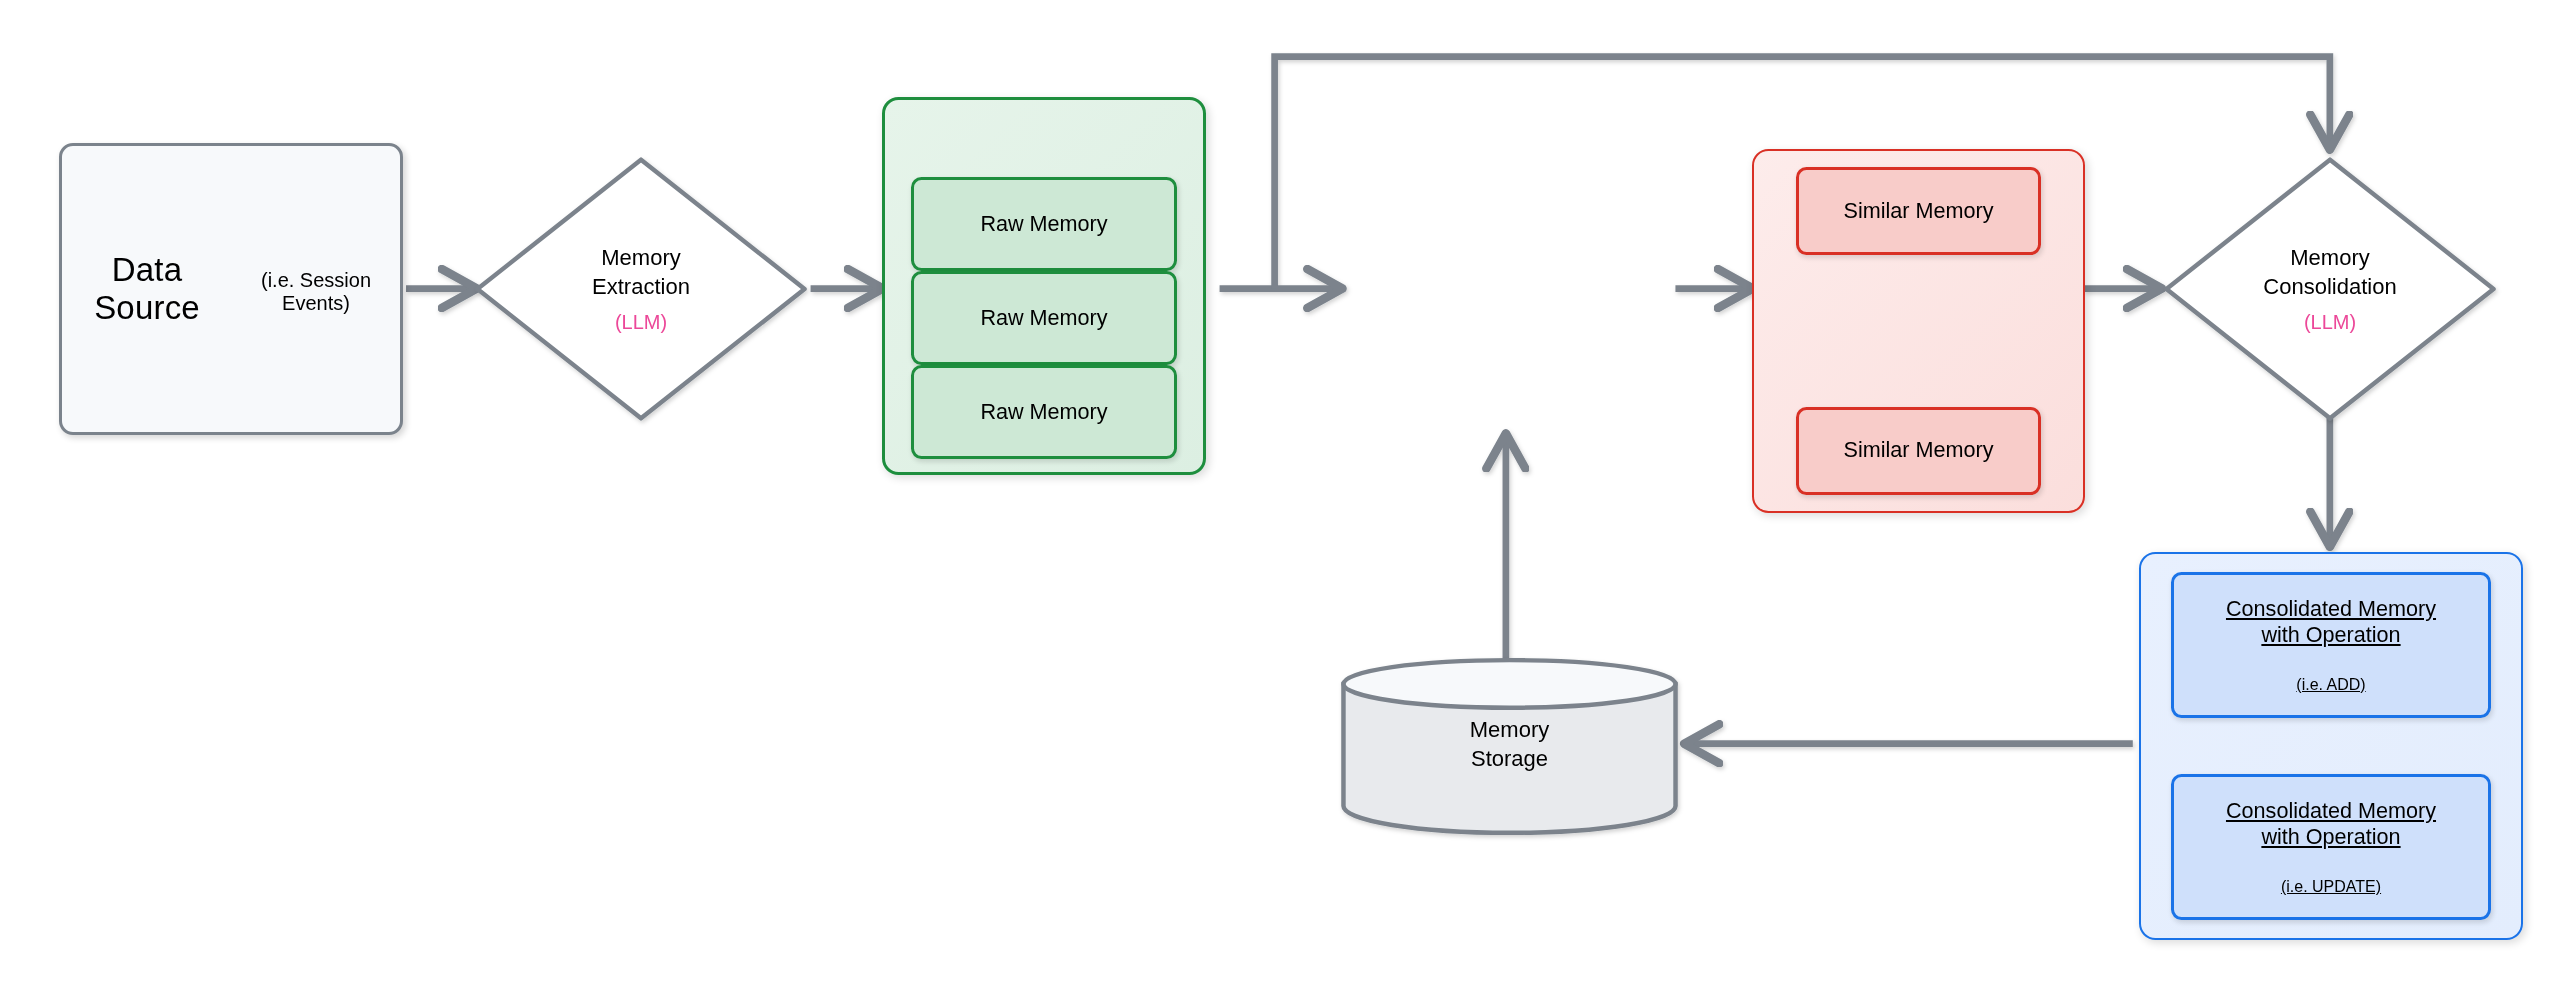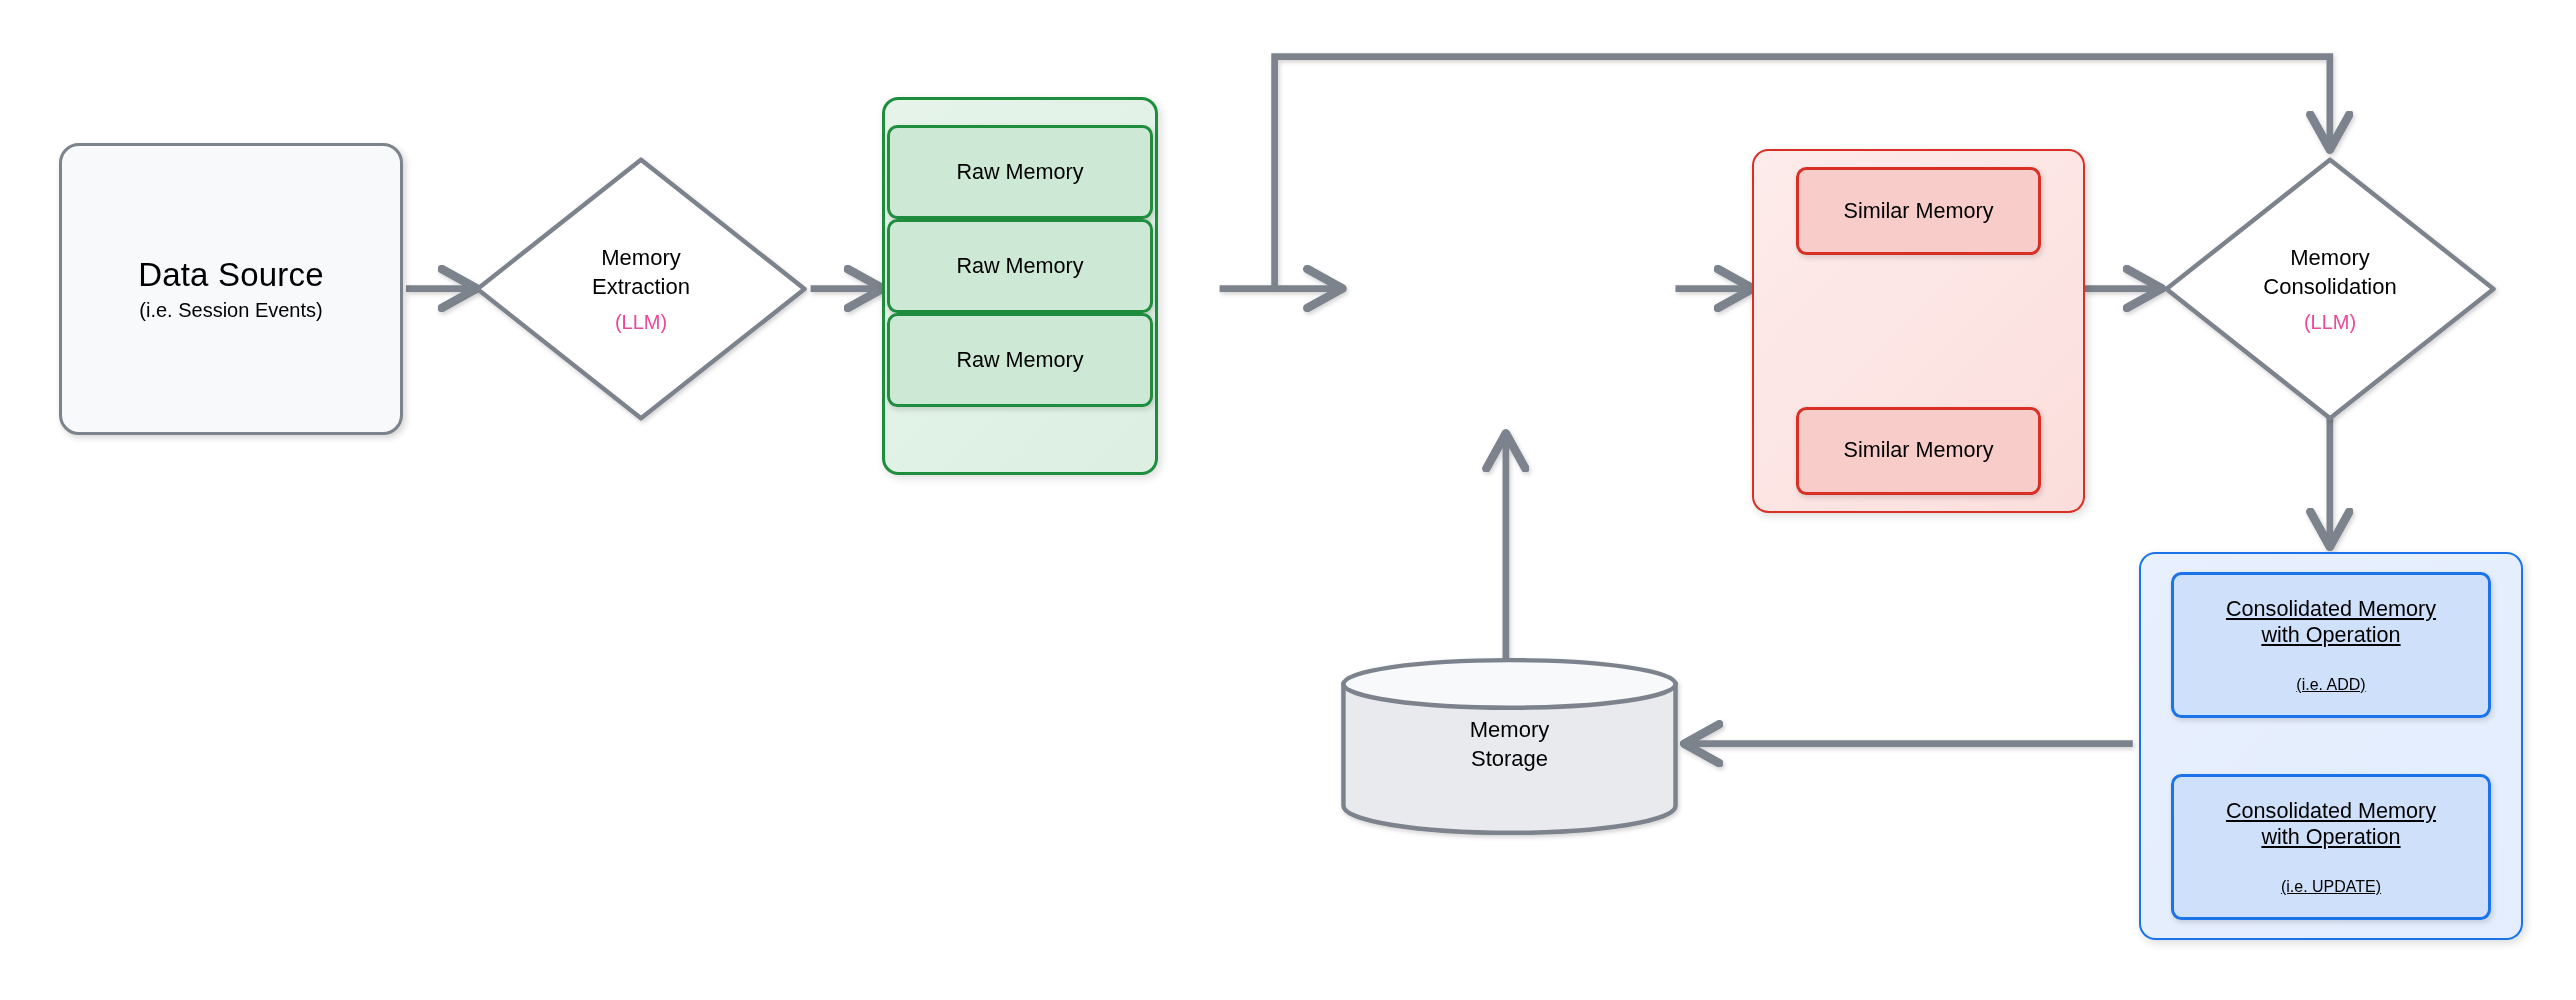--- a/index.html
+++ b/index.html
@@ -29,24 +29,24 @@
 
   .node {
     position: absolute;
     box-sizing: border-box;
   }
 
   
   .rect-node {
     background: #f7f9fb;
     border: 3.7px solid #7b838c;
-    border-radius: 20px;
+    border-radius: 14px;
     box-shadow: 2.2px 3px 6.7px rgba(0,0,0,0.16);
     display: flex;
-    flex-direction: column;
+    flex-direction: row;
     align-items: center;
     justify-content: center;
     text-align: center;
   }
   .rect-node .t1 {
     font-size: 33px;
     color: #000;
     line-height: 1.15;
     letter-spacing: 0.2px;
   }
@@ -224,22 +224,22 @@
     <svg width="336" height="268" viewBox="0 0 452 360" xmlns="http://www.w3.org/2000/svg">
       <path d="M 226 6 L 446 180 L 226 354 L 6 180 Z" fill="#ffffff" stroke="#7b838c" stroke-width="6" stroke-linejoin="round" filter="url(#softdrop)"></path>
     </svg>
     <div class="diamond-label">
       <div class="t1">Memory
 Extraction</div>
       <div class="t2">(LLM)</div>
     </div>
   </div>
 
-  <div class="node group green" style="left:882px; top:97px; width:276px; height:378px; padding:25px 0;
-       justify-content:flex-start;">
+  <div class="node group green" style="left:882px; top:97px; width:324px; height:378px; padding:13px 0;
+       justify-content:flex-end;">
     <div class="chip green" style="width:266px; height:94px;">
       <div class="c1">Raw Memory</div>
     </div>
     <div class="chip green" style="width:266px; height:94px;">
       <div class="c1">Raw Memory</div>
     </div>
     <div class="chip green" style="width:266px; height:94px;">
       <div class="c1">Raw Memory</div>
     </div>
   </div>

